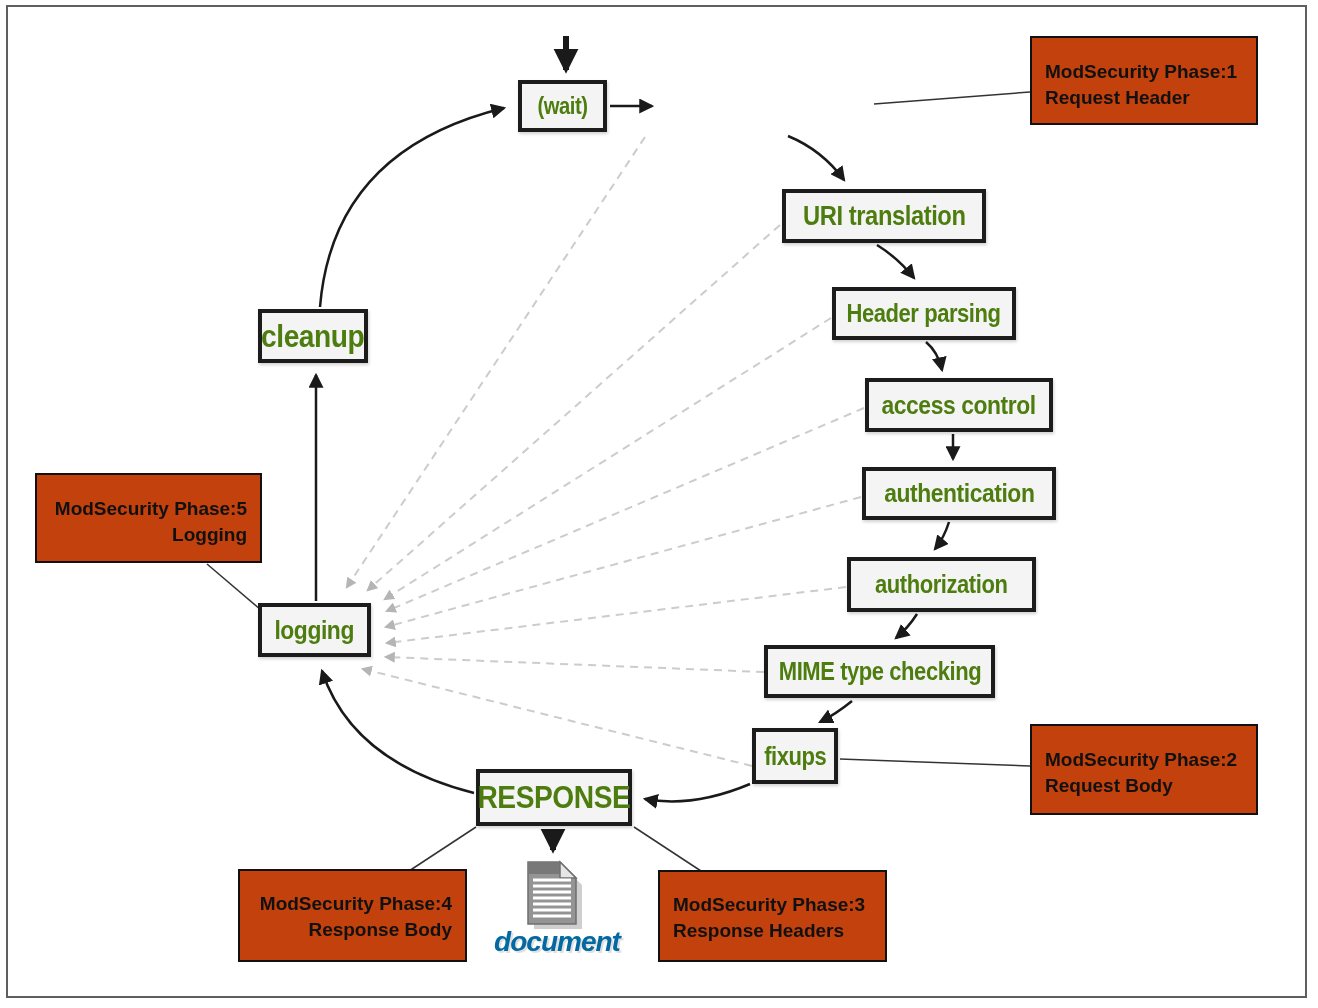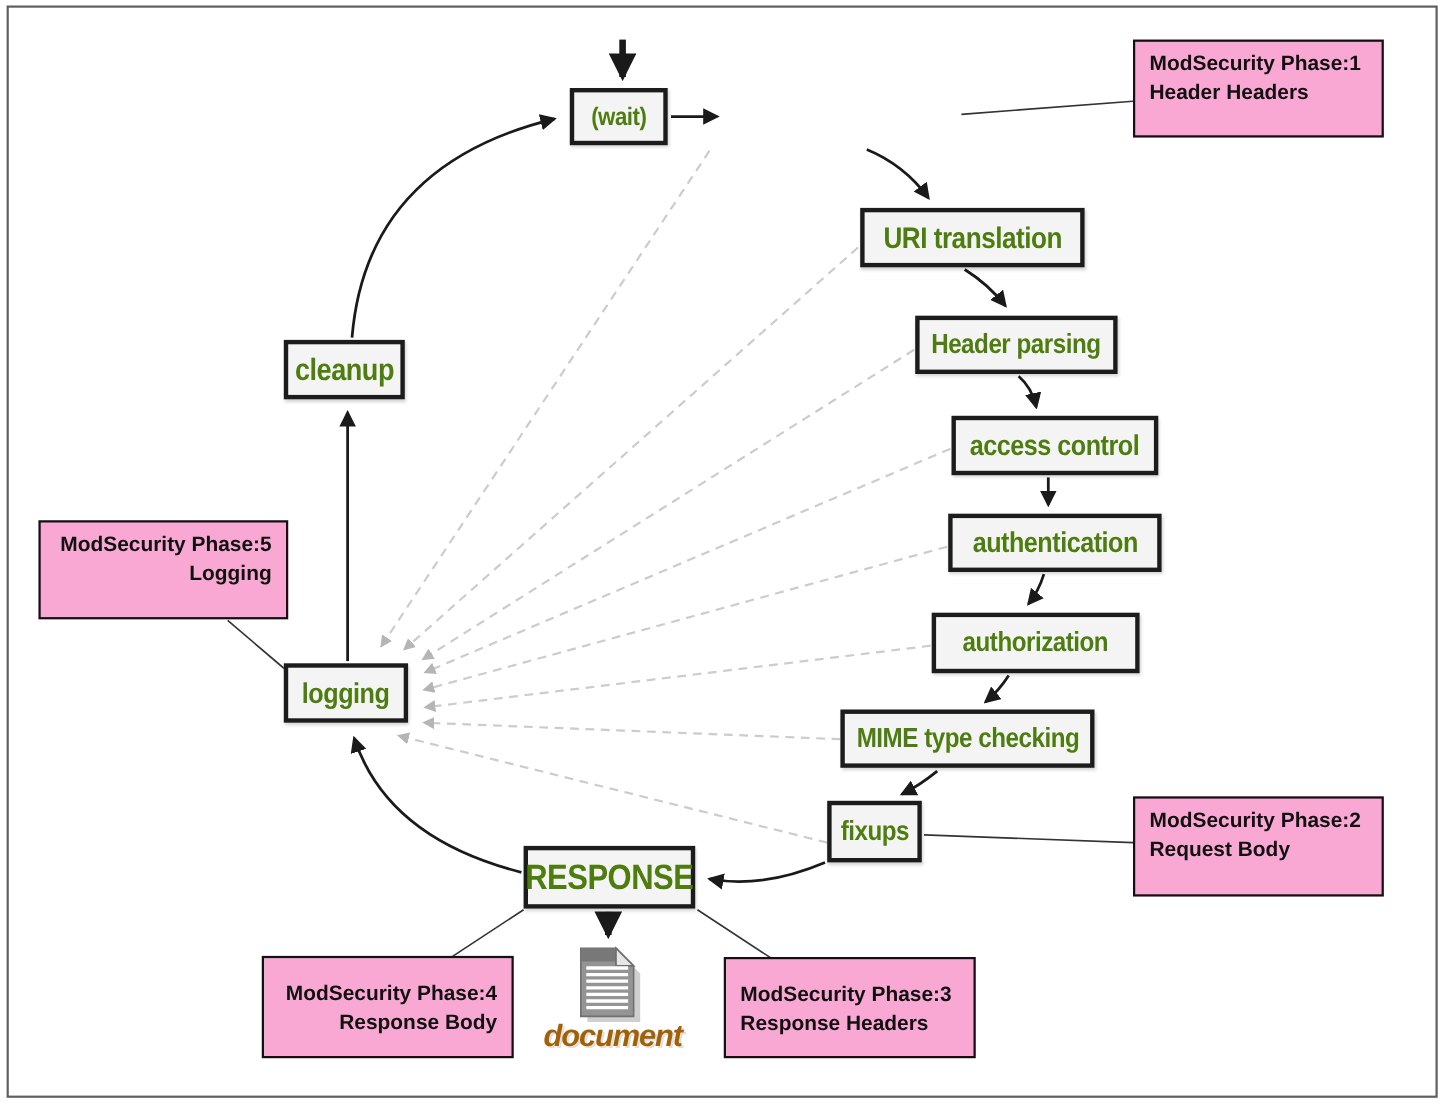--- a/index.html
+++ b/index.html
@@ -29,36 +29,36 @@
     display:inline-block;
     transform:scaleX(0.88);
     white-space:nowrap;
     font-weight:bold;
     letter-spacing:-0.5px;
   }
   .ann{
     position:absolute;
     box-sizing:border-box;
     border:2px solid #111111;
-    background:#f9a8d4;
+    background:#c2410c;
     color:#111111;
     font-weight:bold;
     font-size:19px;
     line-height:26px;
-    padding:8px 13px;
+    padding:21px 13px;
   }
   .ann.right{text-align:right;}
   .ann.left{text-align:left;}
   .doc-label{
     position:absolute;
     text-align:center;
     font-weight:bold;
     font-style:italic;
     font-size:28px;
-    color:#a16207;
+    color:#0369a1;
     letter-spacing:-1px;
     text-shadow:2px 2px 0 rgba(0,0,0,0.12);
   }
 </style>
 </head>
 <body>
 
 <div class="page">
 
   <div class="frame"></div>
@@ -136,27 +136,27 @@
     </div>
   <div class="node" style="left:752px;top:728px;width:86px;height:56px;font-size:25px;">
       <span class="lbl">fixups</span>
     </div>
   <div class="node" style="left:476px;top:769px;width:156px;height:57px;font-size:32px;">
       <span class="lbl">RESPONSE</span>
     </div>
   <div class="node" style="left:258px;top:603px;width:113px;height:54px;font-size:26px;">
       <span class="lbl">logging</span>
     </div>
-  <div class="node" style="left:258px;top:309px;width:110px;height:54px;font-size:28px;">
+  <div class="node" style="left:258px;top:309px;width:110px;height:54px;font-size:32px;">
       <span class="lbl">cleanup</span>
     </div>
 
   <div class="ann left" style="left:1030px;top:36px;width:228px;height:89px;">
     <span>ModSecurity Phase:1</span><br>
-    <span>Header Headers</span>
+    <span>Request Header</span>
   </div>
   <div class="ann left" style="left:1030px;top:724px;width:228px;height:91px;">
     <span>ModSecurity Phase:2</span><br>
     <span>Request Body</span>
   </div>
   <div class="ann left" style="left:658px;top:870px;width:229px;height:92px;padding-top:20px;">
     <span>ModSecurity Phase:3</span><br>
     <span>Response Headers</span>
   </div>
   <div class="ann right" style="left:238px;top:869px;width:229px;height:93px;padding-top:20px;">

